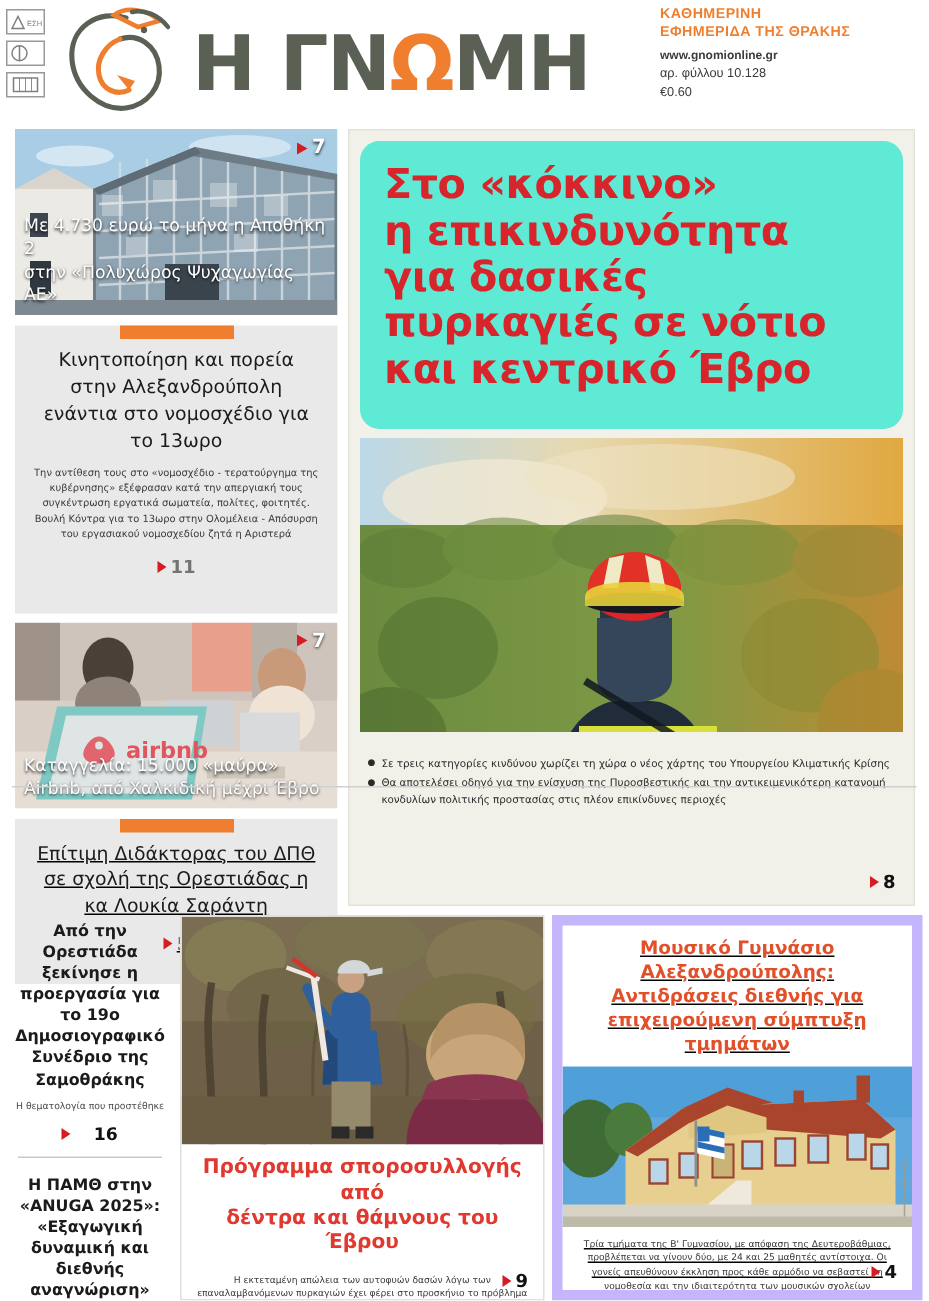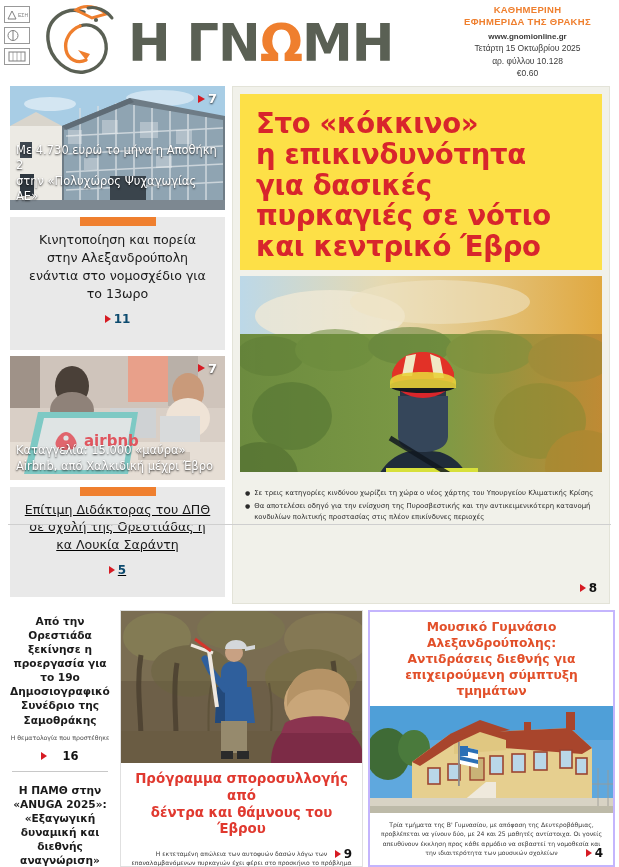--- a/index.html
+++ b/index.html
@@ -17,21 +17,21 @@
   .award { width:26px; height:17px; border:1px solid #777; display:flex; align-items:center; justify-content:center; opacity:.75; }
   .award svg { display:block; }
   .logo-bird { position:absolute; left:36px; top:4px; width:104px; height:78px; }
   .wordmark { position:absolute; left:128px; top:2px; height:82px; display:flex; align-items:center; }
   .wordmark-text {
     font-family:"DejaVu Sans", sans-serif;
     font-size:51px; font-weight:700; letter-spacing:-1px;
     color:#5a6054; line-height:1; white-space:nowrap;
   }
   .wordmark-text .omega { color:#ef7f2e; }
-  .mast-info { position:absolute; right:4px; top:4px; text-align:center; width:175px; }
+  .mast-info { position:absolute; right:4px; top:4px; text-align:left; width:175px; }
   .mast-info .l1 { font-size:9.5px; font-weight:700; color:#ef7f2e; letter-spacing:.3px; line-height:1.25; }
   .mast-info .l2 { font-size:9.5px; font-weight:700; color:#ef7f2e; letter-spacing:.3px; line-height:1.25; }
   .mast-info .l3 { font-size:8px; font-weight:700; color:#3b3b3b; margin-top:3px; line-height:1.45; }
   .mast-info .l4 { font-size:8.5px; color:#3b3b3b; line-height:1.45; }
   .mast-info .l5 { font-size:8.5px; color:#3b3b3b; line-height:1.45; }
   .mast-info .l6 { font-size:8.5px; color:#3b3b3b; line-height:1.45; }
 
   
   .top-area { position:relative; width:619px; height:522px; }
   .left-col { position:absolute; left:10px; top:0; width:215px; height:518px; }
@@ -50,42 +50,42 @@
   .pgbadge .tri { width:0;height:0;border-left:7px solid #d61b23;border-top:4.5px solid transparent;border-bottom:4.5px solid transparent; }
   .pgbadge .num { font-size:13px; color:#111; font-family:"DejaVu Sans", sans-serif; }
   .pgbadge.on-img .num { color:#fff; text-shadow:0 1px 2px rgba(0,0,0,.8); }
 
   .gray-card { position:relative; background:#e9e9e9; width:215px; padding:14px 12px 24px 12px; text-align:center; }
   .gray-card .tab { position:absolute; left:50%; transform:translateX(-50%); top:0; width:76px; height:9px; background:#ef7f2e; }
   .gc-title { font-size:12.6px; line-height:1.42; color:#1b1b1b; font-weight:400; font-family:"DejaVu Sans", sans-serif; }
   .gc-body { margin-top:7px; font-size:6.6px; line-height:1.58; color:#3a3a3a; font-family:"DejaVu Sans", sans-serif; }
   .gc-badge { margin-top:9px; display:flex; align-items:center; justify-content:center; gap:3px; }
   .gc-badge .tri { width:0;height:0;border-left:6px solid #d61b23;border-top:4px solid transparent;border-bottom:4px solid transparent; }
-  .gc-badge .num { font-size:12px; font-weight:700; color:#0c4a6e; font-family:"DejaVu Sans", sans-serif; }
+  .gc-badge .num { font-size:12px; font-weight:700; color:#737373; font-family:"DejaVu Sans", sans-serif; }
 
   
-  .headline { padding:14px 16px 8px 16px; background:#fde047; margin:7px 7px 0 7px; }
+  .headline { padding:14px 16px 24px 16px; background:#5eead4; margin:7px 7px 0 7px;border-radius:13px; }
   .headline h1 {
     color:#d8252c; font-size:27.5px; line-height:1.12; font-weight:700;
     font-family:"DejaVu Sans", sans-serif; letter-spacing:-.3px;
   }
   .lead-photo { margin:6px 7px 0 7px; height:196px; position:relative; overflow:hidden; background:#9fb36a; }
   .bullets { margin:16px 10px 0 12px; }
   .bullet { display:flex; gap:4px; font-size:6.9px; line-height:1.5; color:#2a2a2a; margin-bottom:3px; font-family:"DejaVu Sans", sans-serif; }
   .bullet .dot { flex:0 0 auto; font-size:6px; line-height:1.7; }
   .br-badge { position:absolute; right:12px; bottom:8px; display:flex; align-items:center; gap:3px; }
   .br-badge .tri { width:0;height:0;border-left:6px solid #d61b23;border-top:4px solid transparent;border-bottom:4px solid transparent; }
   .br-badge .num { font-size:12px; font-weight:700; color:#111; font-family:"DejaVu Sans", sans-serif; }
 
   
   .rule { position:absolute; left:8px; top:524px; width:603px; height:1px; background:#cfcfcf; }
   .bottom { position:absolute; left:0; top:610px; width:619px; height:257px; }
   .b-left { position:absolute; left:4px; top:0; width:112px; height:257px; text-align:center; }
   .b-mid  { position:absolute; left:120px; top:0; width:243px; height:257px; background:#fff; border:1px solid #e0e0e0; overflow:hidden; }
-  .b-right{ position:absolute; left:368px; top:0; width:247px; height:257px; background:#fff; border:2px solid #c4b5fd; overflow:hidden; }
+  .b-right{ position:absolute; left:368px; top:0; width:247px; height:257px; background:#fff; border:7px solid #c4b5fd; overflow:hidden;text-decoration:underline; }
 
   .bl-title { font-size:10.6px; line-height:1.33; font-weight:700; color:#1b1b1b; padding:4px 4px 0 4px; font-family:"DejaVu Sans", sans-serif; }
   .bl-sub { font-size:6.2px; line-height:1.5; color:#4a4a4a; margin-top:6px; padding:0 4px; font-family:"DejaVu Sans", sans-serif; }
   .bl-badge { margin-top:7px; display:flex; align-items:center; justify-content:center; gap:15px; }
   .bl-badge .tri { width:0;height:0;border-left:6px solid #d61b23;border-top:4px solid transparent;border-bottom:4px solid transparent; }
   .bl-badge .num { font-size:11.5px; font-weight:700; color:#111; font-family:"DejaVu Sans", sans-serif; }
   .bl-sep { width:96px; height:1px; background:#c8c8c8; margin:8px auto 7px auto; }
 
   .bm-photo { position:relative; width:100%; height:152px; overflow:hidden; }
   .bm-cap { padding:8px 10px 4px 10px; text-align:center; }
@@ -149,21 +149,20 @@
     <div class="wordmark">
       <span class="wordmark-text">
         <span>Η ΓΝ</span><span class="omega">Ω</span><span>ΜΗ</span>
       </span>
     </div>
 
     <div class="mast-info">
       <div class="l1">ΚΑΘΗΜΕΡΙΝΗ</div>
       <div class="l2">ΕΦΗΜΕΡΙΔΑ ΤΗΣ ΘΡΑΚΗΣ</div>
       <div class="l3">www.gnomionline.gr</div>
-      <div class="l4">Τετάρτη 15 Οκτωβρίου 2025</div>
       <div class="l5">αρ. φύλλου 10.128</div>
       <div class="l6">€0.60</div>
     </div>
   </div>
 
   <div class="top-area">
 
     <div class="left-col">
 
       <div class="ph-card">
@@ -212,20 +211,21 @@
           <div class="pgbadge on-img" style="right:8px; top:5px;">
             <span class="tri"></span>
             <span class="num">7</span>
           </div>
         </div>
       </div>
 
       <div class="gray-card" style="margin-top:7px;">
         <div class="tab"></div>
         <div class="gc-title">Κινητοποίηση και πορεία στην Αλεξανδρούπολη ενάντια στο νομοσχέδιο για το 13ωρο</div>
+        <div class="gc-body">Την αντίθεση τους στο «νομοσχέδιο - τερατούργημα της κυβέρνησης» εξέφρασαν κατά την απεργιακή τους συγκέντρωση εργατικά σωματεία, πολίτες, φοιτητές. Βουλή Κόντρα για το 13ωρο στην Ολομέλεια - Απόσυρση του εργασιακού νομοσχεδίου ζητά η Αριστερά</div>
         <div class="gc-badge">
           <span class="tri"></span>
           <span class="num">11</span>
         </div>
       </div>
 
       <div class="ph-card" style="margin-top:6px;">
         <div class="ph-img">
           <svg width="215" height="124" viewBox="0 0 215 124" preserveAspectRatio="none">
             <rect width="215" height="124" fill="#d9cfc6"></rect>

